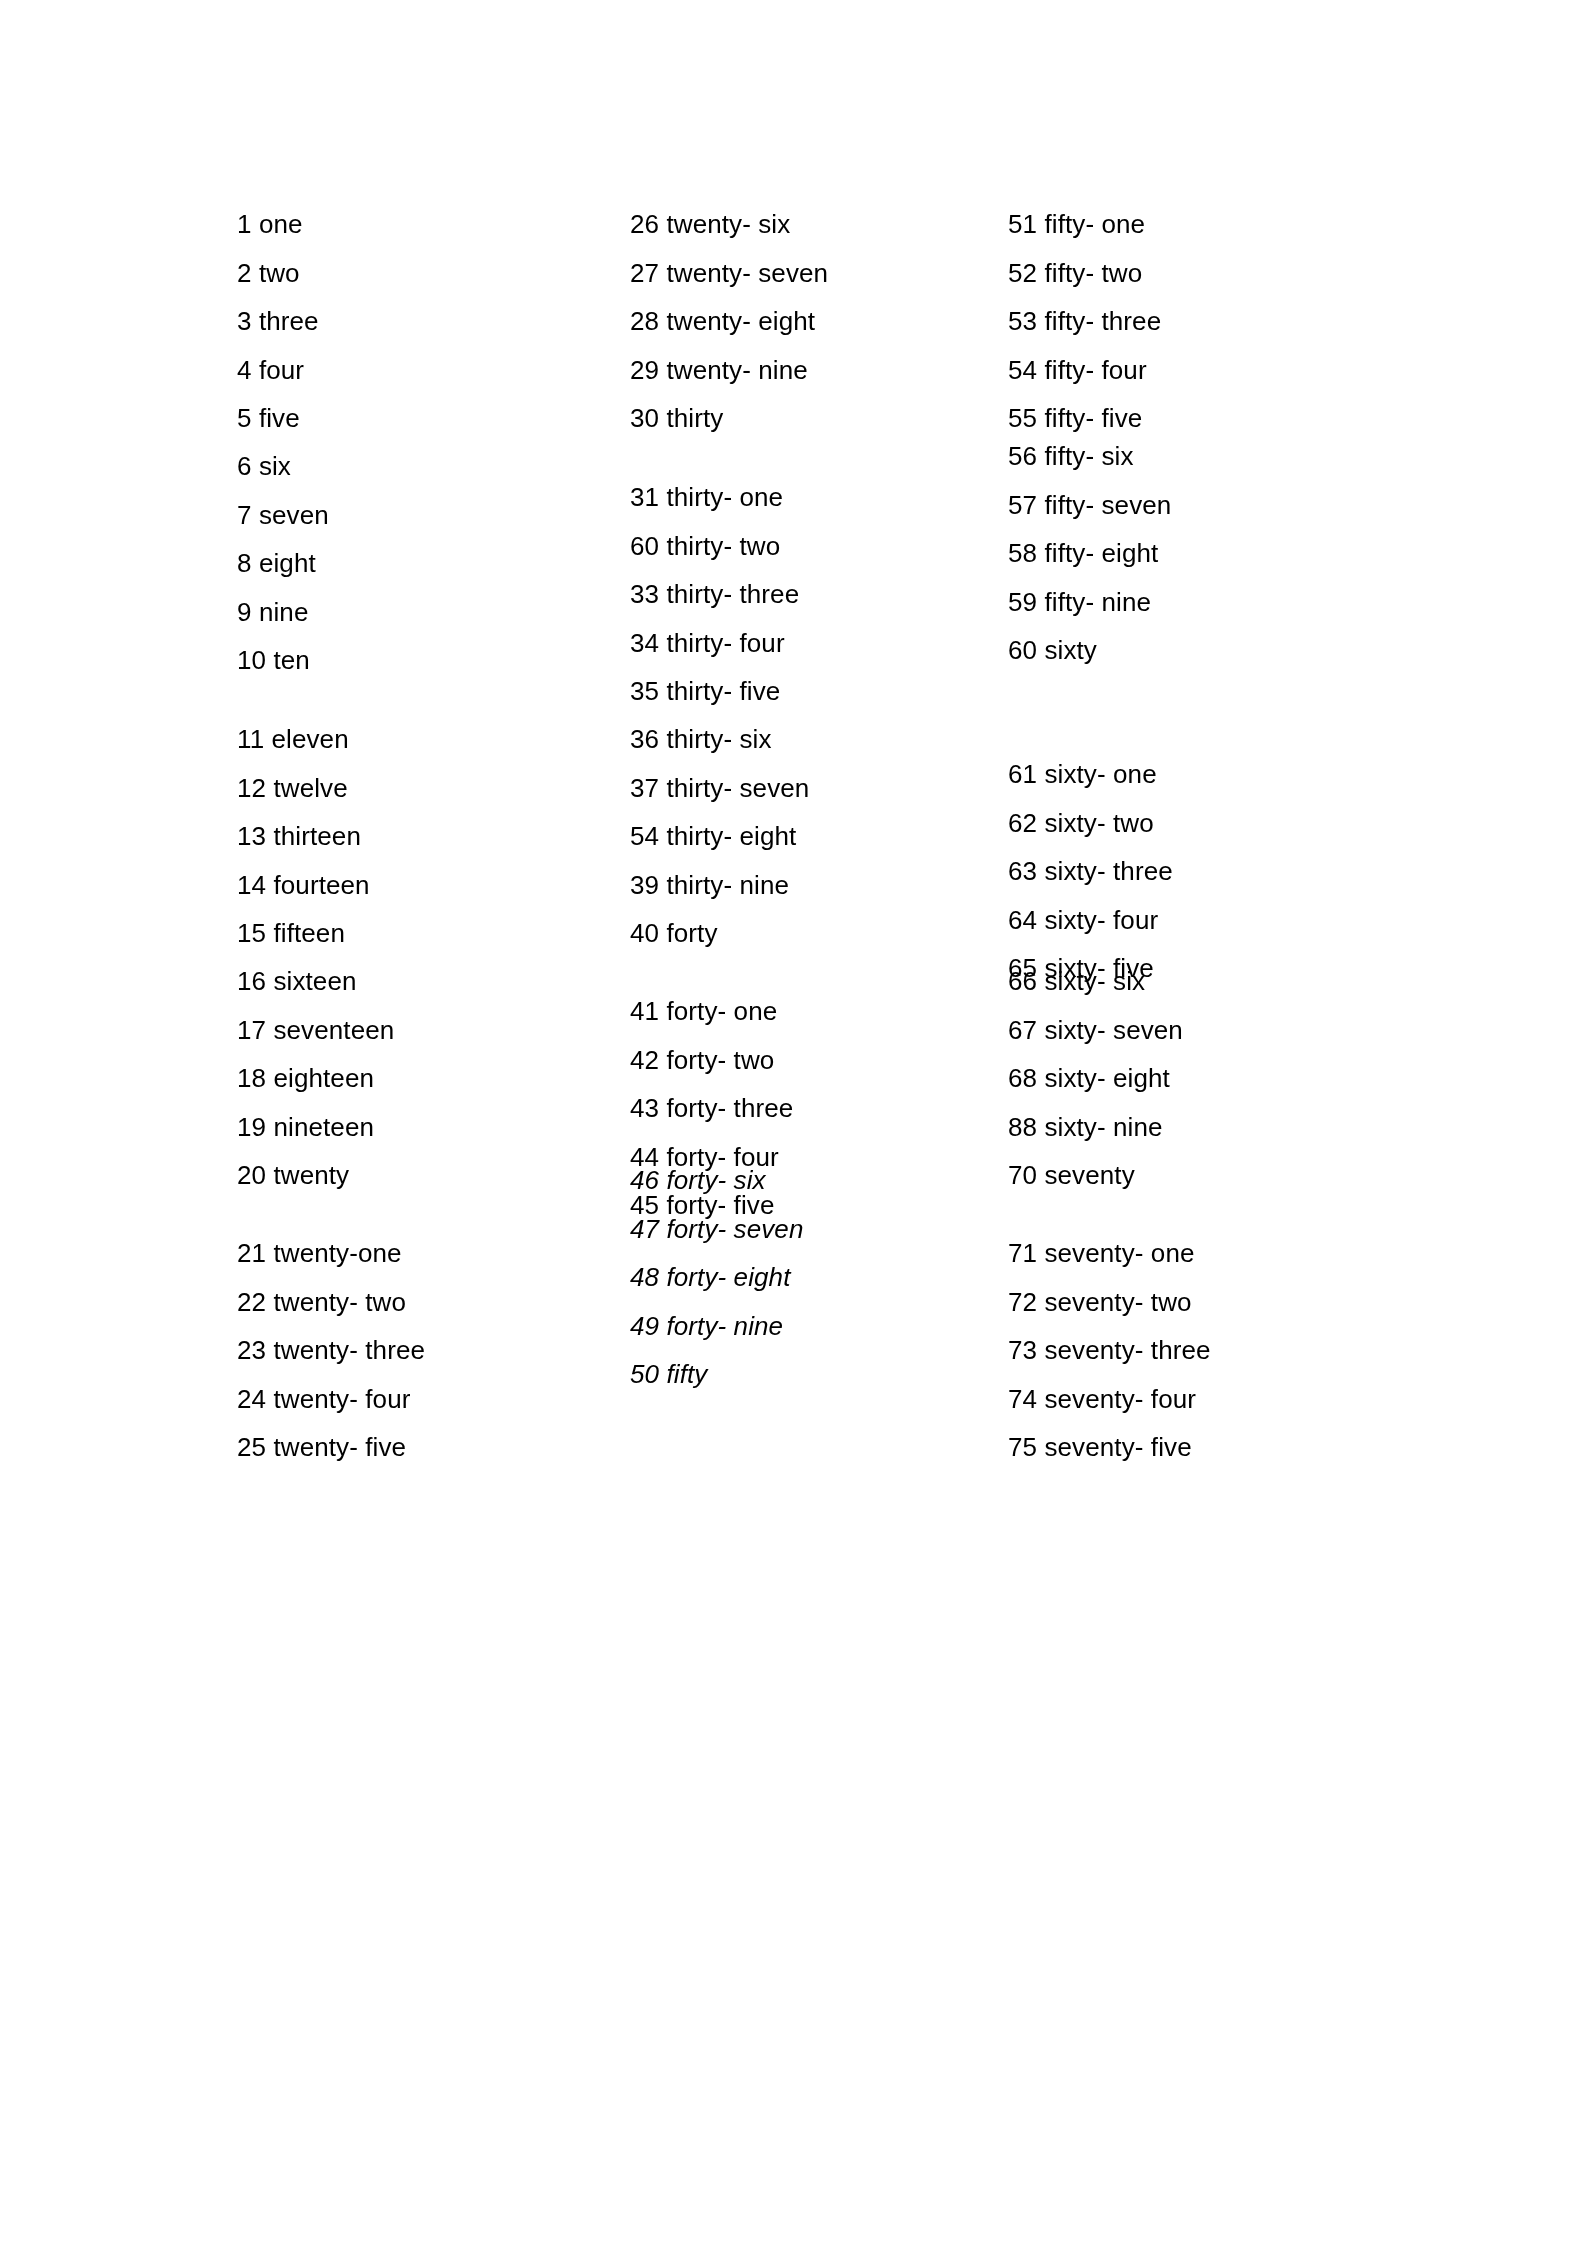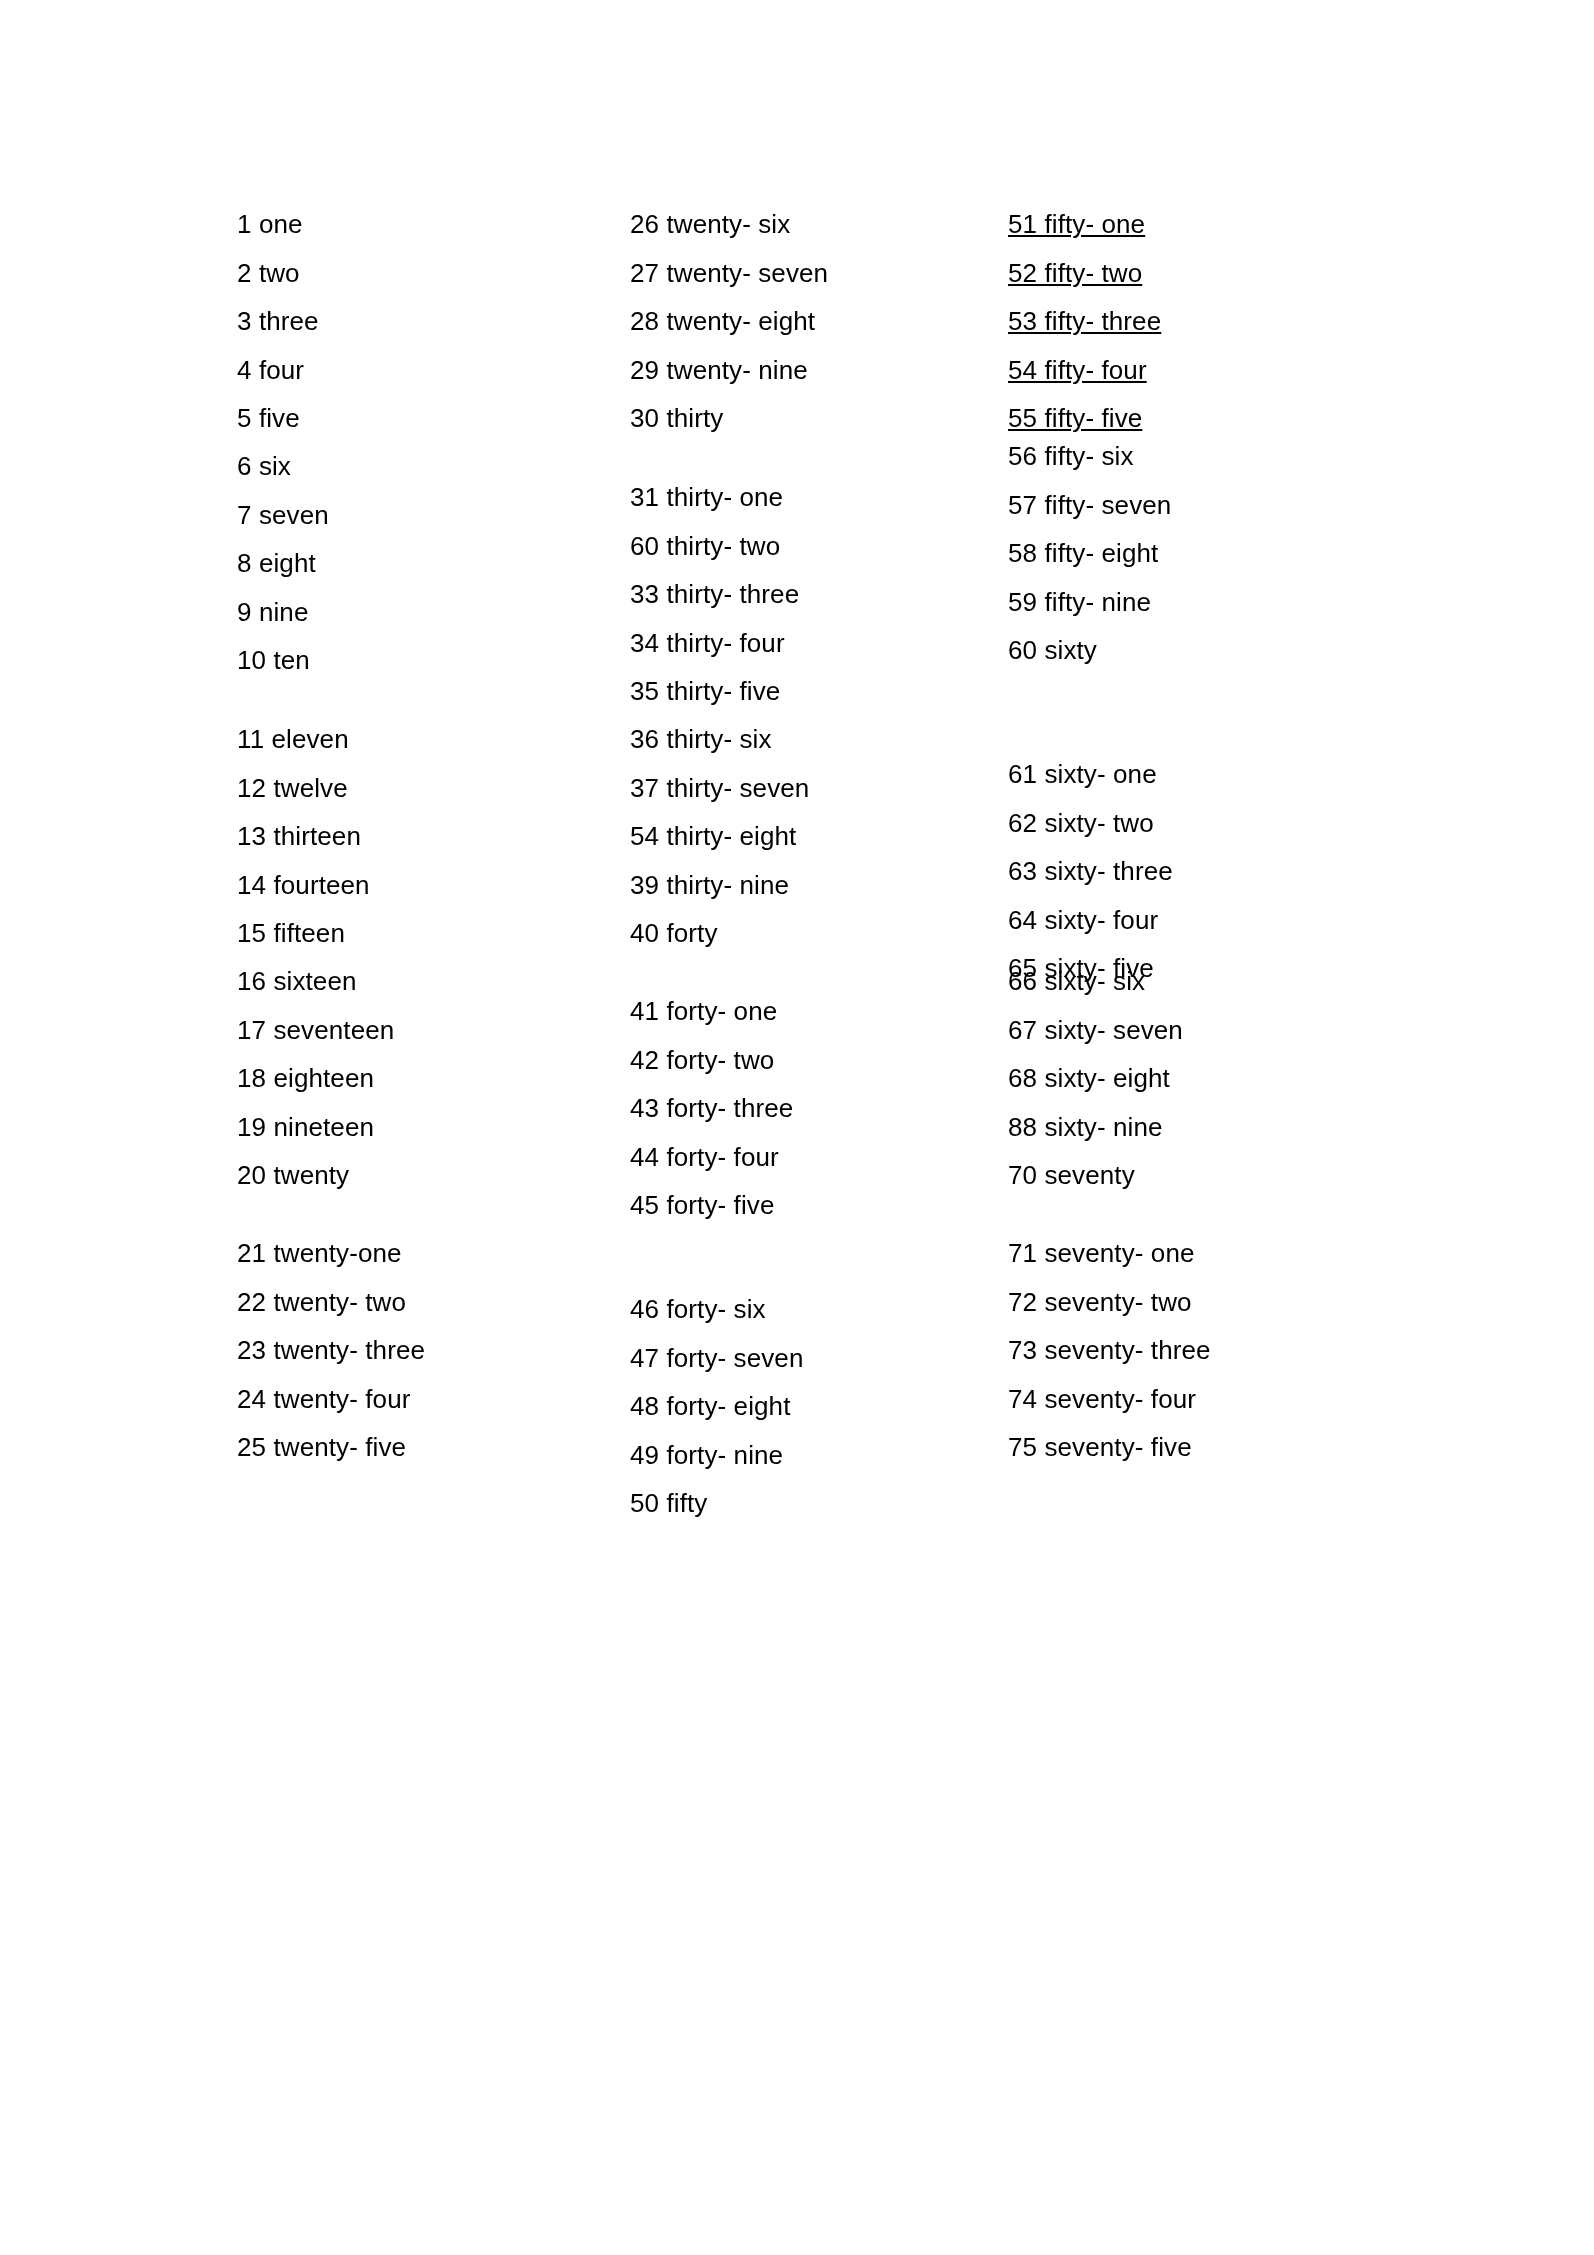--- a/index.html
+++ b/index.html
@@ -112,30 +112,30 @@
           <div class="entry">39 thirty- nine</div>
           <div class="entry">40 forty</div>
         </div>
         <div class="block" style="top: 987px;">
           <div class="entry">41 forty- one</div>
           <div class="entry">42 forty- two</div>
           <div class="entry">43 forty- three</div>
           <div class="entry">44 forty- four</div>
           <div class="entry">45 forty- five</div>
         </div>
-        <div class="block" style="top: 1285px;">
+        <div class="block" style="top: 1156px; font-style: italic;">
           <div class="entry">46 forty- six</div>
           <div class="entry">47 forty- seven</div>
           <div class="entry">48 forty- eight</div>
           <div class="entry">49 forty- nine</div>
           <div class="entry">50 fifty</div>
         </div>
       </div>
       <div class="column col-3">
-        <div class="block" style="top: 200px; text-decoration: underline;">
+        <div class="block" style="top: 200px;">
           <div class="entry">51 fifty- one</div>
           <div class="entry">52 fifty- two</div>
           <div class="entry">53 fifty- three</div>
           <div class="entry">54 fifty- four</div>
           <div class="entry">55 fifty- five</div>
         </div>
         <div class="block" style="top: 432px;">
           <div class="entry">56 fifty- six</div>
           <div class="entry">57 fifty- seven</div>
           <div class="entry">58 fifty- eight</div>

